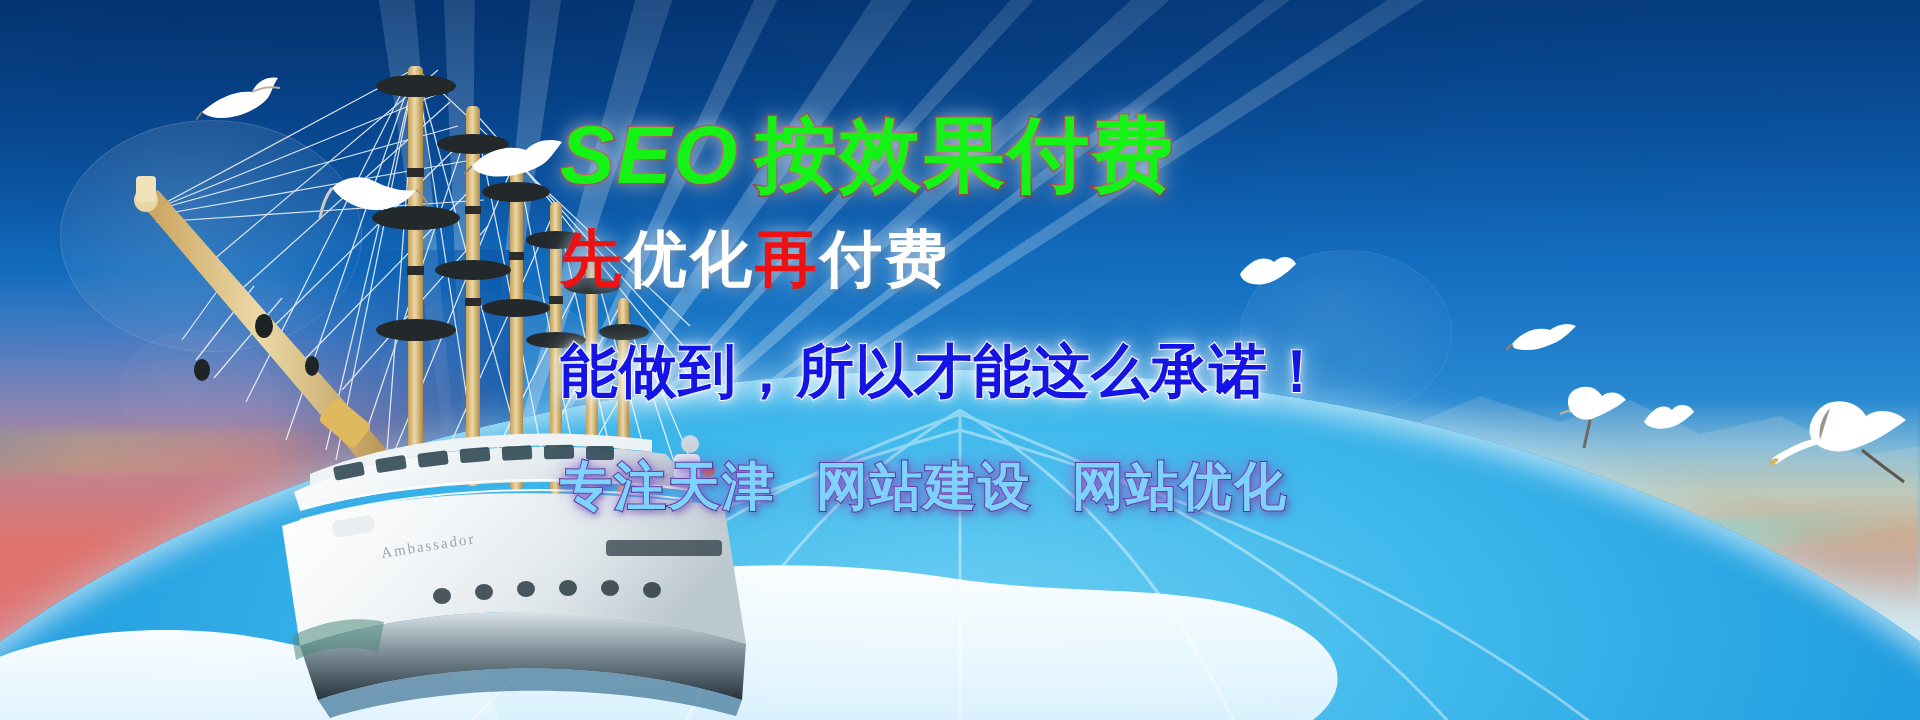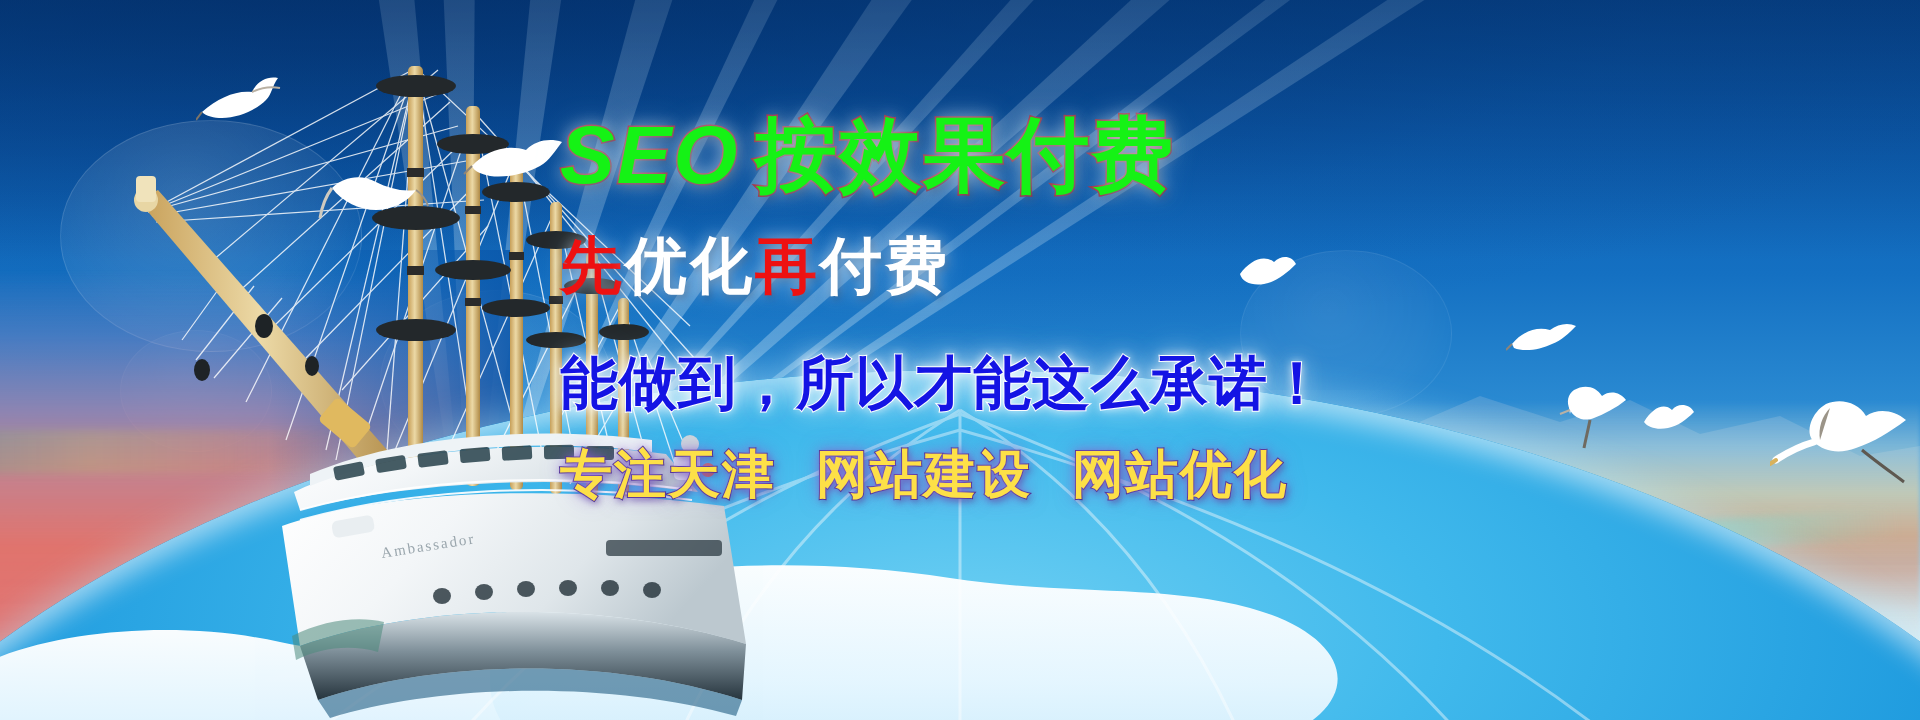--- a/index.html
+++ b/index.html
@@ -187,26 +187,26 @@
     text-shadow:
        0 0 16px rgba(255,255,255,.55),
        0 0 30px rgba(190,230,255,.40),
        3px 4px 8px rgba(0,30,70,.45);
   }
   .l1 .en { font-family: "Liberation Sans", sans-serif; font-style: italic; letter-spacing: 2px; }
   .l1 .cn { font-family: "DejaVu Sans", sans-serif; margin-left: 16px; letter-spacing: 2px; }
 
   
   .l2 {
-    margin-top: 44px;
+    margin-top: 32px;
     font-size: 62px;
     font-weight: 700;
     line-height: 1;
     letter-spacing: 3px;
-    font-family: Liberation Mono, monospace;
+    font-family: Liberation Sans, sans-serif;
     text-shadow:
       0 0 14px rgba(255,255,255,.50),
       0 0 26px rgba(160,215,255,.45),
       2px 3px 7px rgba(0,25,60,.40);
   }
   .l2 .red   { color: #ee1111; }
   .l2 .white { color: #ffffff; }
 
   
   .l3 {
@@ -220,27 +220,27 @@
     -webkit-text-stroke: 2px #ffffff;
     paint-order: stroke fill;
     text-shadow:
       0 0 10px rgba(255,255,255,.90),
       0 0 22px rgba(255,255,255,.65),
       0 0 38px rgba(200,235,255,.45);
   }
 
   
   .l4 {
-    margin-top: 36px;
+    margin-top: 60px;
     font-size: 52px;
     font-weight: 700;
     line-height: 1;
     letter-spacing: 2px;
     font-family: "DejaVu Sans", sans-serif;
-    color: #fde047;
+    color: #7dd3fc;
     -webkit-text-stroke: 2px #4a2a8c;
     paint-order: stroke fill;
     text-shadow:
       0 0 10px rgba(150,110,220,.85),
       0 0 20px rgba(120,90,200,.60),
       2px 3px 6px rgba(40,20,90,.45);
   }
   .l4 .gap { display: inline-block; width: 40px; }
 
 </style>

